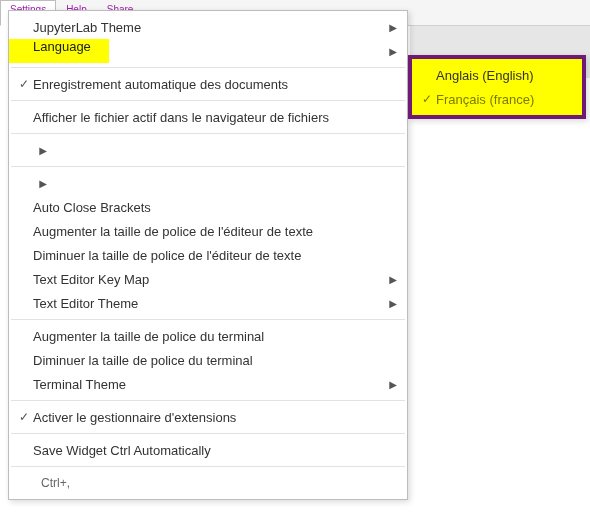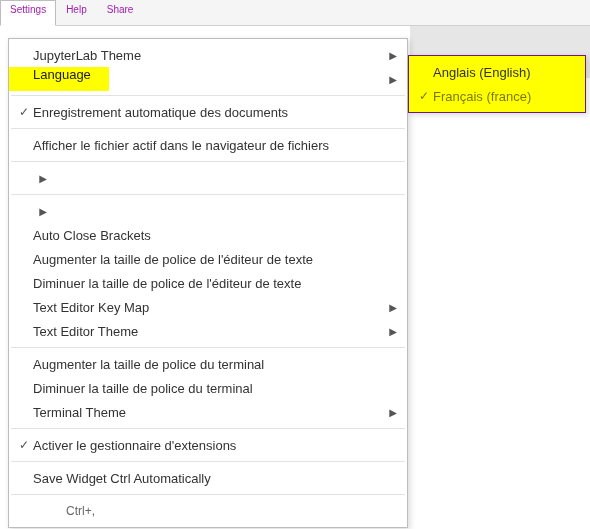--- a/index.html
+++ b/index.html
@@ -34,21 +34,21 @@
     margin-bottom: -1px;
     padding: 3px 9px 3px 9px;
   }
   .right-fill {
     position: absolute;
     left: 410px; right: 0; top: 26px; height: 52px;
     background: #e6e6e6;
   }
   .dropdown {
     position: absolute;
-    left: 8px; top: 38px;
+    left: 8px; top: 10px;
     width: 400px;
     background: #fff;
     border: 1px solid #bdbdbd;
     box-shadow: 2px 2px 6px rgba(0,0,0,.15);
     padding: 4px 0;
   }
   .menu-row {
     display: flex;
     align-items: center;
     height: 24px;
@@ -65,34 +65,33 @@
     font-size: 12px;
   }
   .menu-row .label { flex: 1; }
   .menu-row .arrow {
     width: 14px; text-align: right;
     color: #555; font-size: 10px;
   }
   .menu-row .shortcut {
     color: #666; font-size: 12px;
     padding-left: 8px;
-    margin-left: 25px;
   }
   .separator {
     height: 1px;
     background: #e2e2e2;
     margin: 4px 2px;
   }
   .submenu {
     position: absolute;
     left: 408px;
     top: 55px;
     width: 178px;
     background: #ffff00;
-    border: 1px solid #701a75;
+    border: 4px solid #701a75;
     box-shadow: 2px 2px 6px rgba(0,0,0,.15);
     padding: 4px 0;
   }
   .submenu .menu-row { height: 24px; padding: 0 10px 0 6px; }
   .submenu .menu-row .check { color: #7a7a00; }
   .submenu .selected { color: #7a7a00; }
   .lang-row-wrap {
     position: relative;
     height: 24px;
   }

